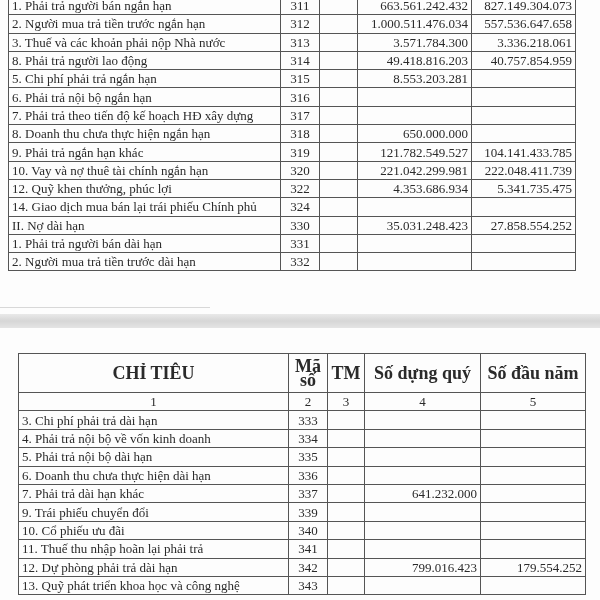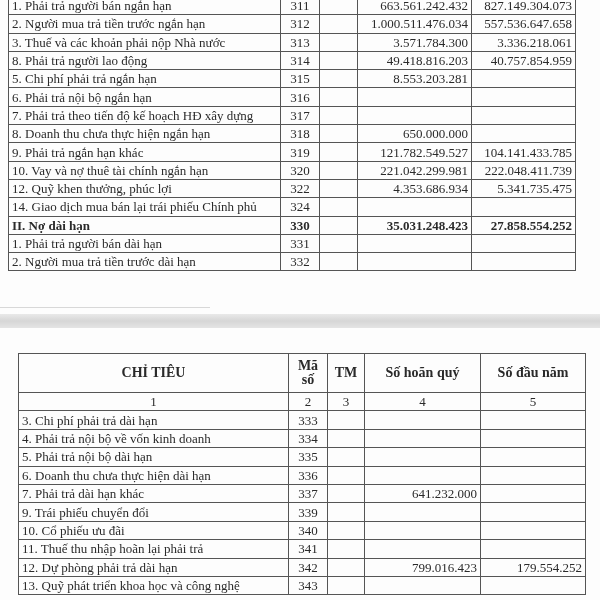--- a/index.html
+++ b/index.html
@@ -10,22 +10,22 @@
   }
   table { border-collapse:collapse; position:absolute; table-layout:fixed; }
   td, th { border:1px solid #555; padding:0 3px; white-space:nowrap; overflow:hidden; font-size:13px; }
   #tbl-top { left:8px; top:-4px; width:567px; }
   #tbl-top td { height:17.3px; line-height:17px; }
   #tbl-bottom { left:18px; top:353px; width:567px; }
   #tbl-bottom td { height:17.4px; line-height:17px; }
   .c-label { text-align:left; }
   .c-code { text-align:center; }
   .c-num { text-align:right; }
-  .bold { font-weight:bold;padding-left:20px; }
-  th { font-weight:bold; text-align:center; font-size:14px; line-height:14px; }
+  .bold { font-weight:normal;padding-left:20px; }
+  th { font-weight:bold; text-align:center; font-size:18px; line-height:14px; }
   .hdr-row th { height:38px; }
   .idx-row td { text-align:center; height:16px; }
   .sep-line { position:absolute; left:0; top:307px; width:210px; height:1px; background:#d8d8d8; }
   .sep-band { position:absolute; left:0; top:314px; width:600px; height:14px;
     background:linear-gradient(#e9e9e9,#d6d6d6 50%,#e4e4e4); }
 </style>
 </head>
 <body>
 
 <table id="tbl-top">
@@ -154,21 +154,21 @@
       <col style="width:39px">
       <col style="width:37px">
       <col style="width:116px">
       <col style="width:105px">
     </colgroup>
   <thead>
     <tr class="hdr-row">
       <th>CHỈ TIÊU</th>
       <th style="white-space:normal">Mã số</th>
       <th>TM</th>
-      <th>Số hoãn quý</th>
+      <th>Số dựng quý</th>
       <th>Số đầu năm</th>
     </tr>
     <tr class="idx-row">
       <td>1</td>
       <td>2</td>
       <td>3</td>
       <td>4</td>
       <td>5</td>
     </tr>
   </thead>

